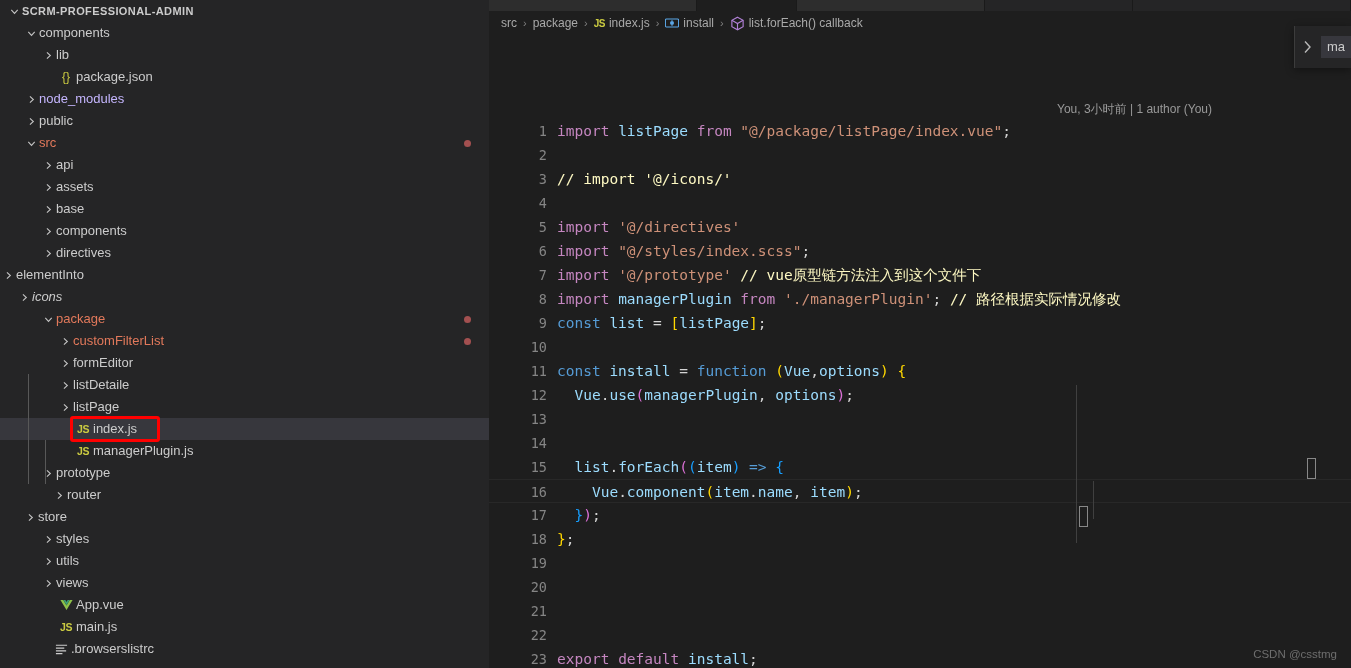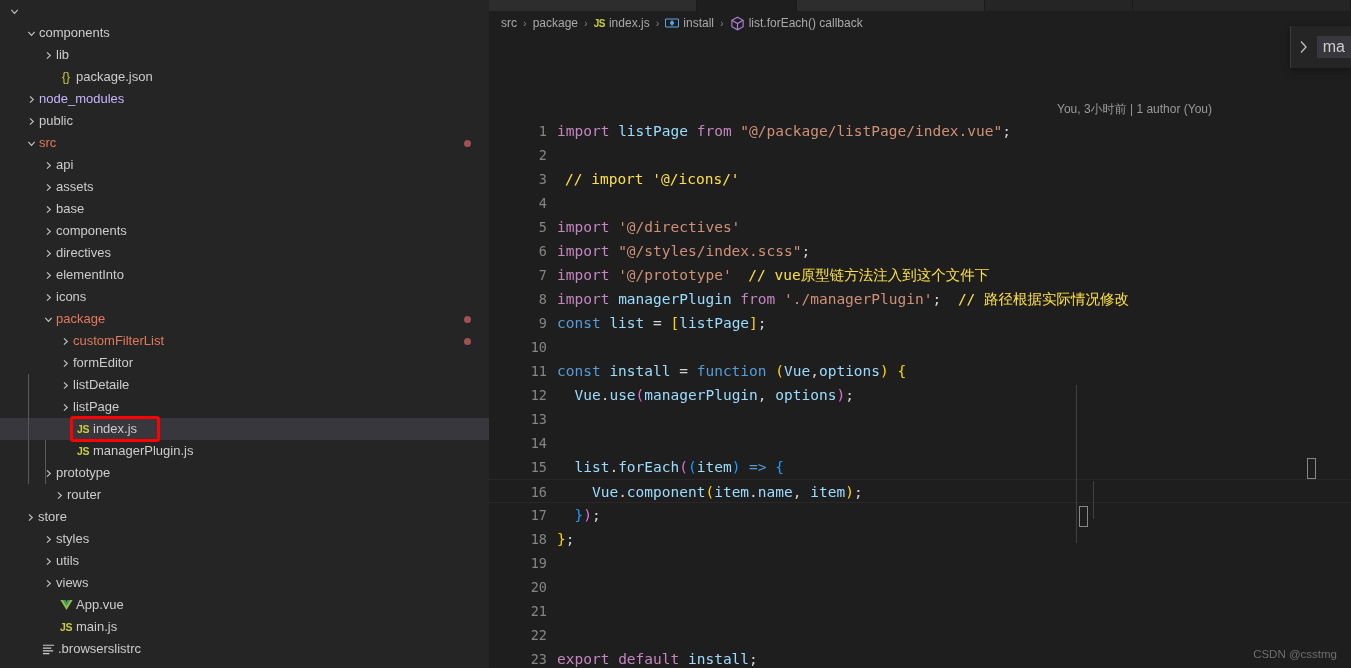--- a/index.html
+++ b/index.html
@@ -150,21 +150,21 @@
   }
   .cur-line {
     background: #1e1e1e;
     border-top: 1px solid #282828;
     border-bottom: 1px solid #282828;
   }
   .cg-kw   { color: #c586c0; }
   .cg-kw2  { color: #569cd6; }
   .cg-var  { color: #9cdcfe; }
   .cg-str  { color: #ce9178; }
-  .cg-cmt  { color: #fde047; margin-left: 8px; }
+  .cg-cmt  { color: #fef9c3; }
   .cg-b1   { color: #ffd700; }
   .cg-b2   { color: #da70d6; }
   .cg-b3   { color: #179fff; }
   .cg-plain{ color: #d4d4d4; }
 
   .code-indent {
     position: absolute;
     width: 1px;
     background: #404040;
   }
@@ -186,21 +186,21 @@
     box-shadow: 0 2px 8px rgba(0,0,0,0.4);
   }
   #peek-widget .pw-chev {
     width: 26px;
     display: flex; align-items: center; justify-content: center;
     color: #b8b8b8;
   }
   #peek-widget .pw-pill {
     background: #37373d;
     color: #cccccc;
-    font-size: 16px;
+    font-size: 13px;
     font-family: "Liberation Sans", sans-serif;
     height: 22px;
     line-height: 22px;
     padding: 0 6px;
     overflow: hidden;
     white-space: nowrap;
   }
   #watermark {
     position: absolute;
     right: 14px; bottom: 8px;
@@ -215,20 +215,21 @@
 <div id="app">
 
   <div id="sidebar">
     <div id="tree-container">
         <div class="tree-row" style="position: absolute; left: 0px; right: 0px; top: 0px; padding-left: 6px;">
           <span class="twisty">
             <svg width="11" height="11" viewBox="0 0 12 12" fill="none" stroke="currentColor" stroke-width="1.2">
               <path d="M2.5 4.3 L6 8 L9.5 4.3"></path>
             </svg>
           </span>
+          <span class="tree-label root">SCRM-PROFESSIONAL-ADMIN</span>
         </div>
         <div class="tree-row" style="position: absolute; left: 0px; right: 0px; top: 22px; padding-left: 23px;">
           <span class="twisty">
             <svg width="11" height="11" viewBox="0 0 12 12" fill="none" stroke="currentColor" stroke-width="1.2">
               <path d="M2.5 4.3 L6 8 L9.5 4.3"></path>
             </svg>
           </span>
           <span class="tree-label">components</span>
         </div>
         <div class="tree-row" style="position: absolute; left: 0px; right: 0px; top: 44px; padding-left: 40px;">
@@ -302,29 +303,29 @@
           <span class="tree-label">components</span>
         </div>
         <div class="tree-row" style="position: absolute; left: 0px; right: 0px; top: 242px; padding-left: 40px;">
           <span class="twisty">
             <svg width="11" height="11" viewBox="0 0 12 12" fill="none" stroke="currentColor" stroke-width="1.2">
               <path d="M4.3 2.5 L8 6 L4.3 9.5"></path>
             </svg>
           </span>
           <span class="tree-label">directives</span>
         </div>
-        <div class="tree-row" style="position: absolute; left: 0px; right: 0px; top: 264px; padding-left: 40px;">
+        <div class="tree-row" style="position: absolute; left: 0px; right: 0px; top: 264px; ">
           <span class="twisty">
             <svg width="11" height="11" viewBox="0 0 12 12" fill="none" stroke="currentColor" stroke-width="1.2">
               <path d="M4.3 2.5 L8 6 L4.3 9.5"></path>
             </svg>
           </span>
           <span class="tree-label">elementInto</span>
         </div>
-        <div class="tree-row" style="position: absolute; left: 0px; right: 0px; top: 286px; padding-left: 40px;">
+        <div class="tree-row" style="position: absolute; left: 0px; right: 0px; top: 286px; padding-left: 16px; font-style: italic;">
           <span class="twisty">
             <svg width="11" height="11" viewBox="0 0 12 12" fill="none" stroke="currentColor" stroke-width="1.2">
               <path d="M4.3 2.5 L8 6 L4.3 9.5"></path>
             </svg>
           </span>
           <span class="tree-label">icons</span>
         </div>
         <div class="tree-row" style="position: absolute; left: 0px; right: 0px; top: 308px; padding-left: 40px;">
           <span class="twisty">
             <svg width="11" height="11" viewBox="0 0 12 12" fill="none" stroke="currentColor" stroke-width="1.2">
@@ -433,21 +434,21 @@
               <path d="M4.2 0.7 H6.6 L8 3.2 L9.4 0.7 H11.8 L8 7.2 Z" fill="#41b883" opacity="0.85"></path>
             </svg>
           </span>
           <span class="tree-label">App.vue</span>
         </div>
         <div class="tree-row" style="position: absolute; left: 0px; right: 0px; top: 616px; padding-left: 40px;">
           <span class="twisty"></span>
           <span class="ficon js">JS</span>
           <span class="tree-label">main.js</span>
         </div>
-        <div class="tree-row" style="position: absolute; left: 0px; right: 0px; top: 638px; padding-left: 22px;">
+        <div class="tree-row" style="position: absolute; left: 0px; right: 0px; top: 638px; padding-left: 35px;">
           <span class="twisty"></span>
           <span class="ficon cfg">
             <svg width="13" height="12" viewBox="0 0 14 12" stroke="#cccccc" stroke-width="1.2" fill="none">
               <path d="M1 2h12M1 5h9M1 8h11M1 11h7"></path>
             </svg>
           </span>
           <span class="tree-label">.browserslistrc</span>
         </div>
         <div class="indent-guide" style="left: 28px; top: 374px; height: 110px;"></div>
         <div class="indent-guide" style="left: 45px; top: 440px; height: 44px;"></div>

